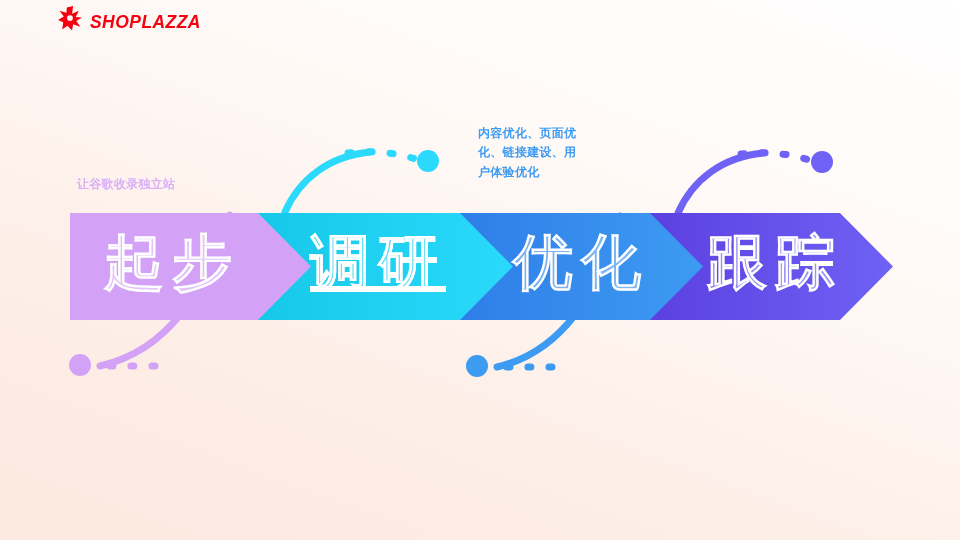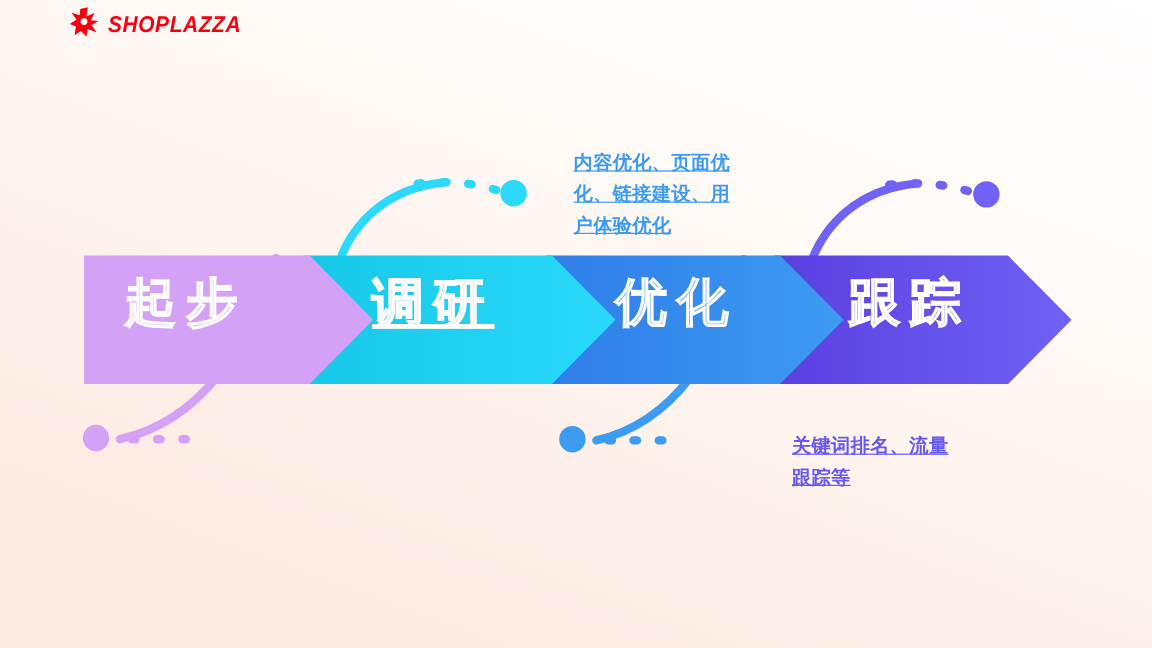--- a/index.html
+++ b/index.html
@@ -56,38 +56,37 @@
     height: 540px;
   }
   .connectors { z-index: 1; }
   .chevrons   { z-index: 2; }
 
   
   .note {
     position: absolute;
     z-index: 3;
     font-family: "Liberation Sans", "DejaVu Sans", sans-serif;
-    font-size: 16px;
+    font-size: 12px;
     font-weight: bold;
     line-height: 1.62;
     letter-spacing: 0.3px;
     white-space: pre-line;
-    text-decoration: underline;
   }
   .note-start { left: 77px;  top: 175px; color: #dbaef8; }
   .note-res   { left: 267px; top: 360px; color: #2ad7f7; width: 175px; }
   .note-opt   { left: 478px; top: 124px; color: #3d9bf2; width: 168px; }
   .note-trk   { left: 660px; top: 360px; color: #6559ef; width: 180px; }
 
   
   .stage-label {
     position: absolute;
     z-index: 4;
     font-family: "DejaVu Sans", "Liberation Sans", sans-serif;
-    font-size: 43px;
+    font-size: 60px;
     font-weight: normal;
     line-height: 1;
     letter-spacing: 8px;
     color: transparent;
     -webkit-text-stroke: 2.4px #ffffff;
     text-shadow: 0 0 1px rgba(255,255,255,0.35);
     white-space: nowrap;
   }
   .sl-1 { left: 104px; top: 232px; }
   .sl-2 { left: 310px; top: 232px; text-decoration: underline; }
@@ -163,19 +162,18 @@
     <polygon points="253,213 460,213 513,266.5 460,320 253,320 306,266.5" fill="url(#g2)"></polygon>
 
     <polygon points="70,213 258,213 311,266.5 258,320 70,320" fill="url(#g1)"></polygon>
   </svg>
 
   <div class="stage-label sl-1">起步</div>
   <div class="stage-label sl-2">调研</div>
   <div class="stage-label sl-3">优化</div>
   <div class="stage-label sl-4">跟踪</div>
 
+  <div class="note note-start">让谷歌收录独立站</div>
   <div class="note note-opt">内容优化、页面优
 化、链接建设、用
 户体验优化</div>
-  <div class="note note-trk">关键词排名、流量
-跟踪等</div>
 
 </div>
 
 </body></html>

